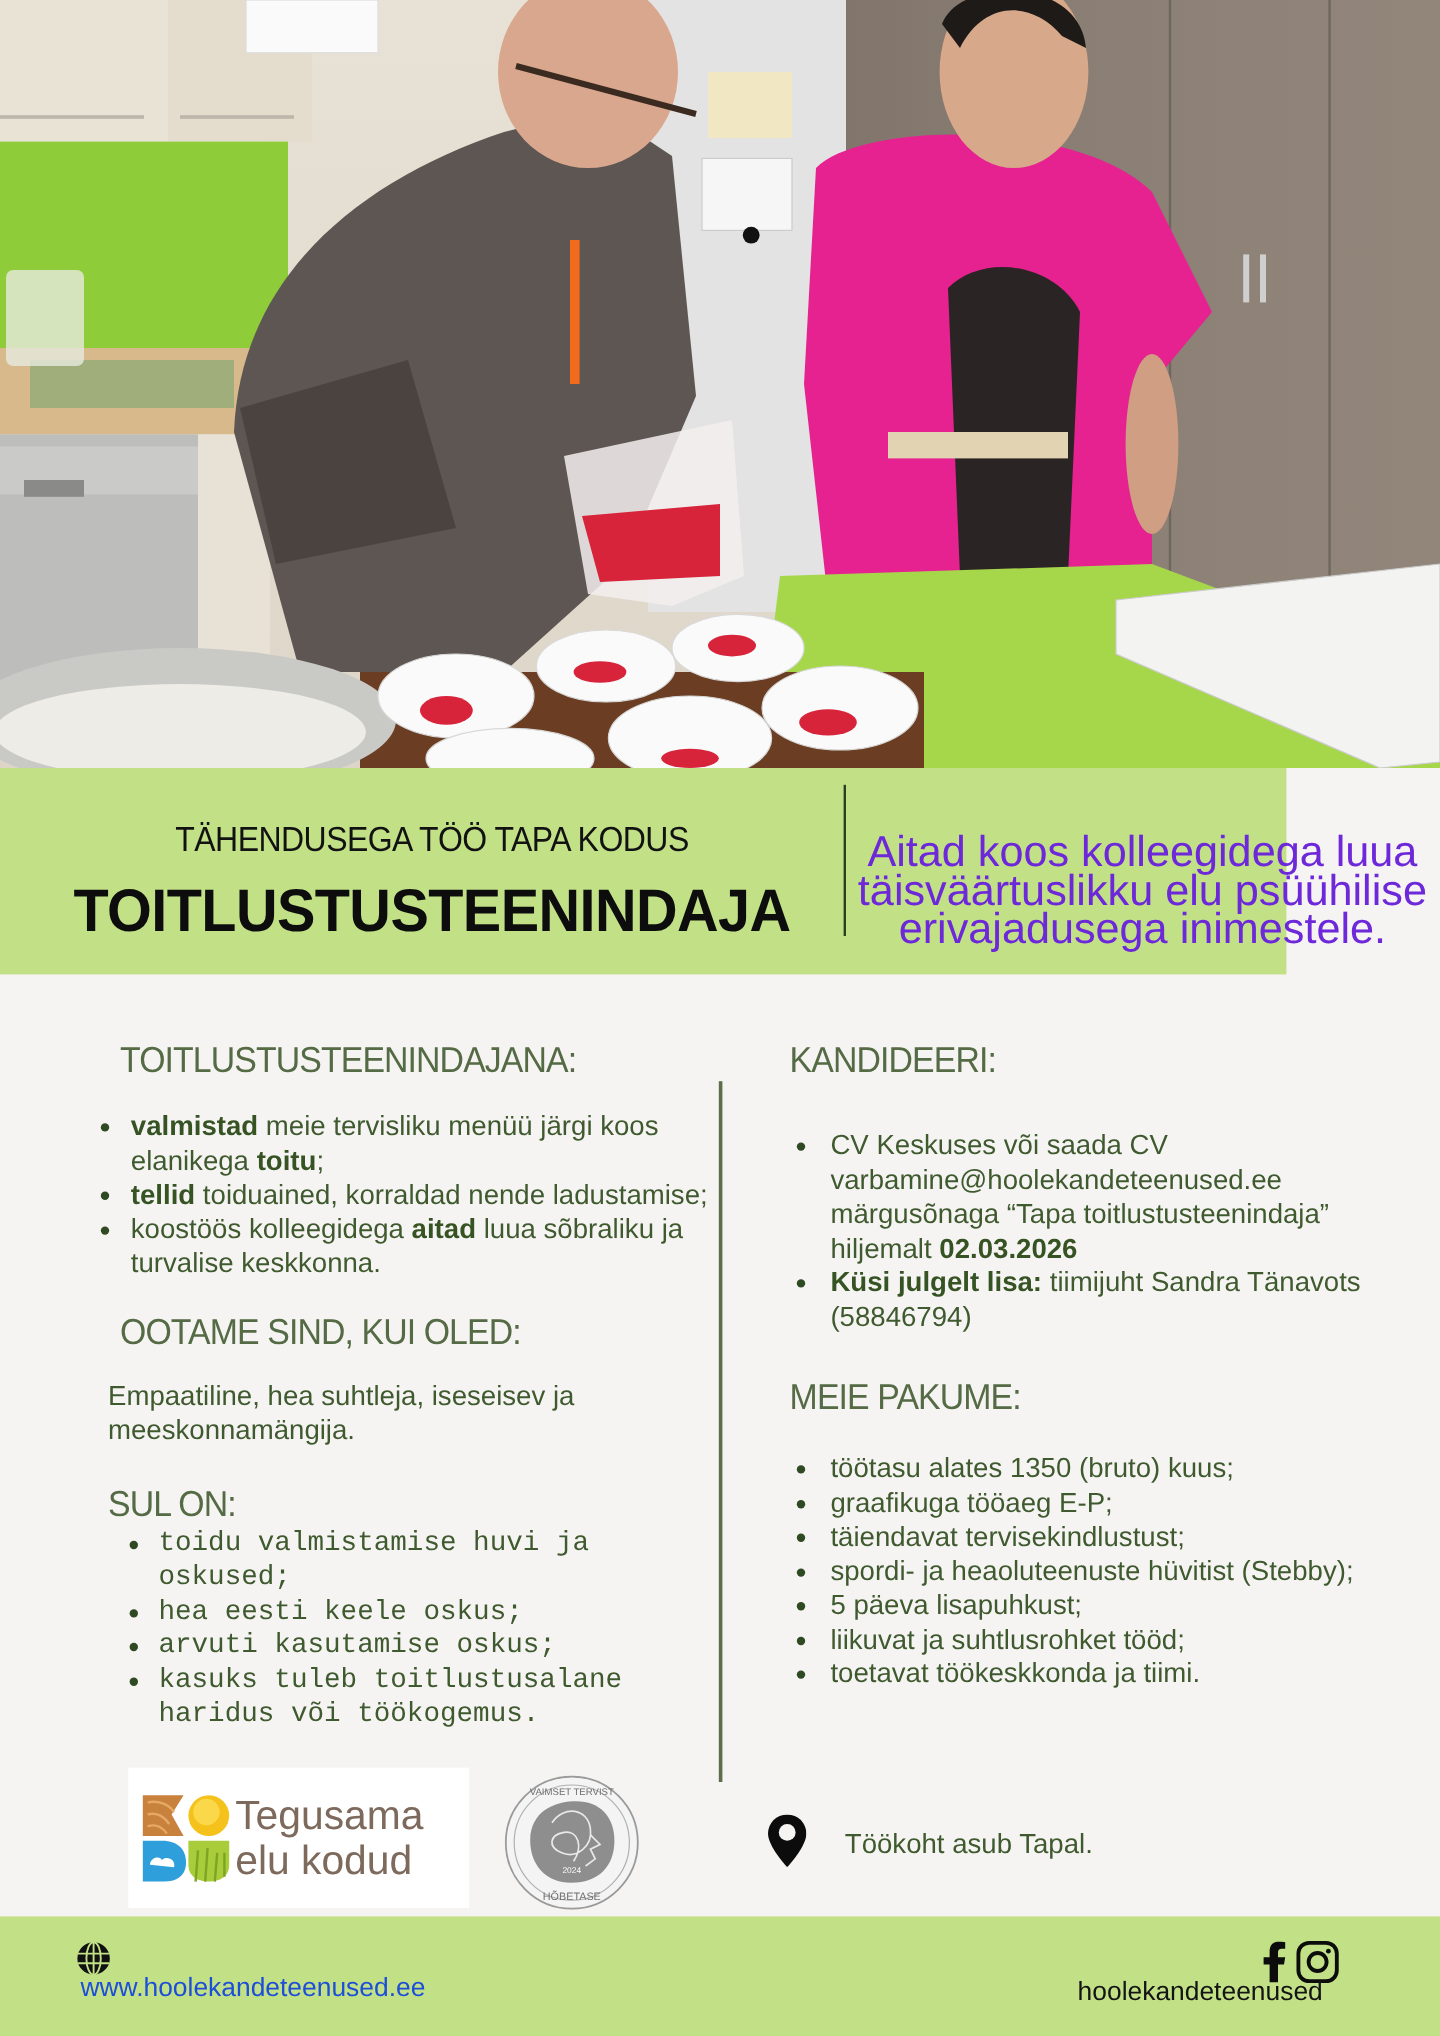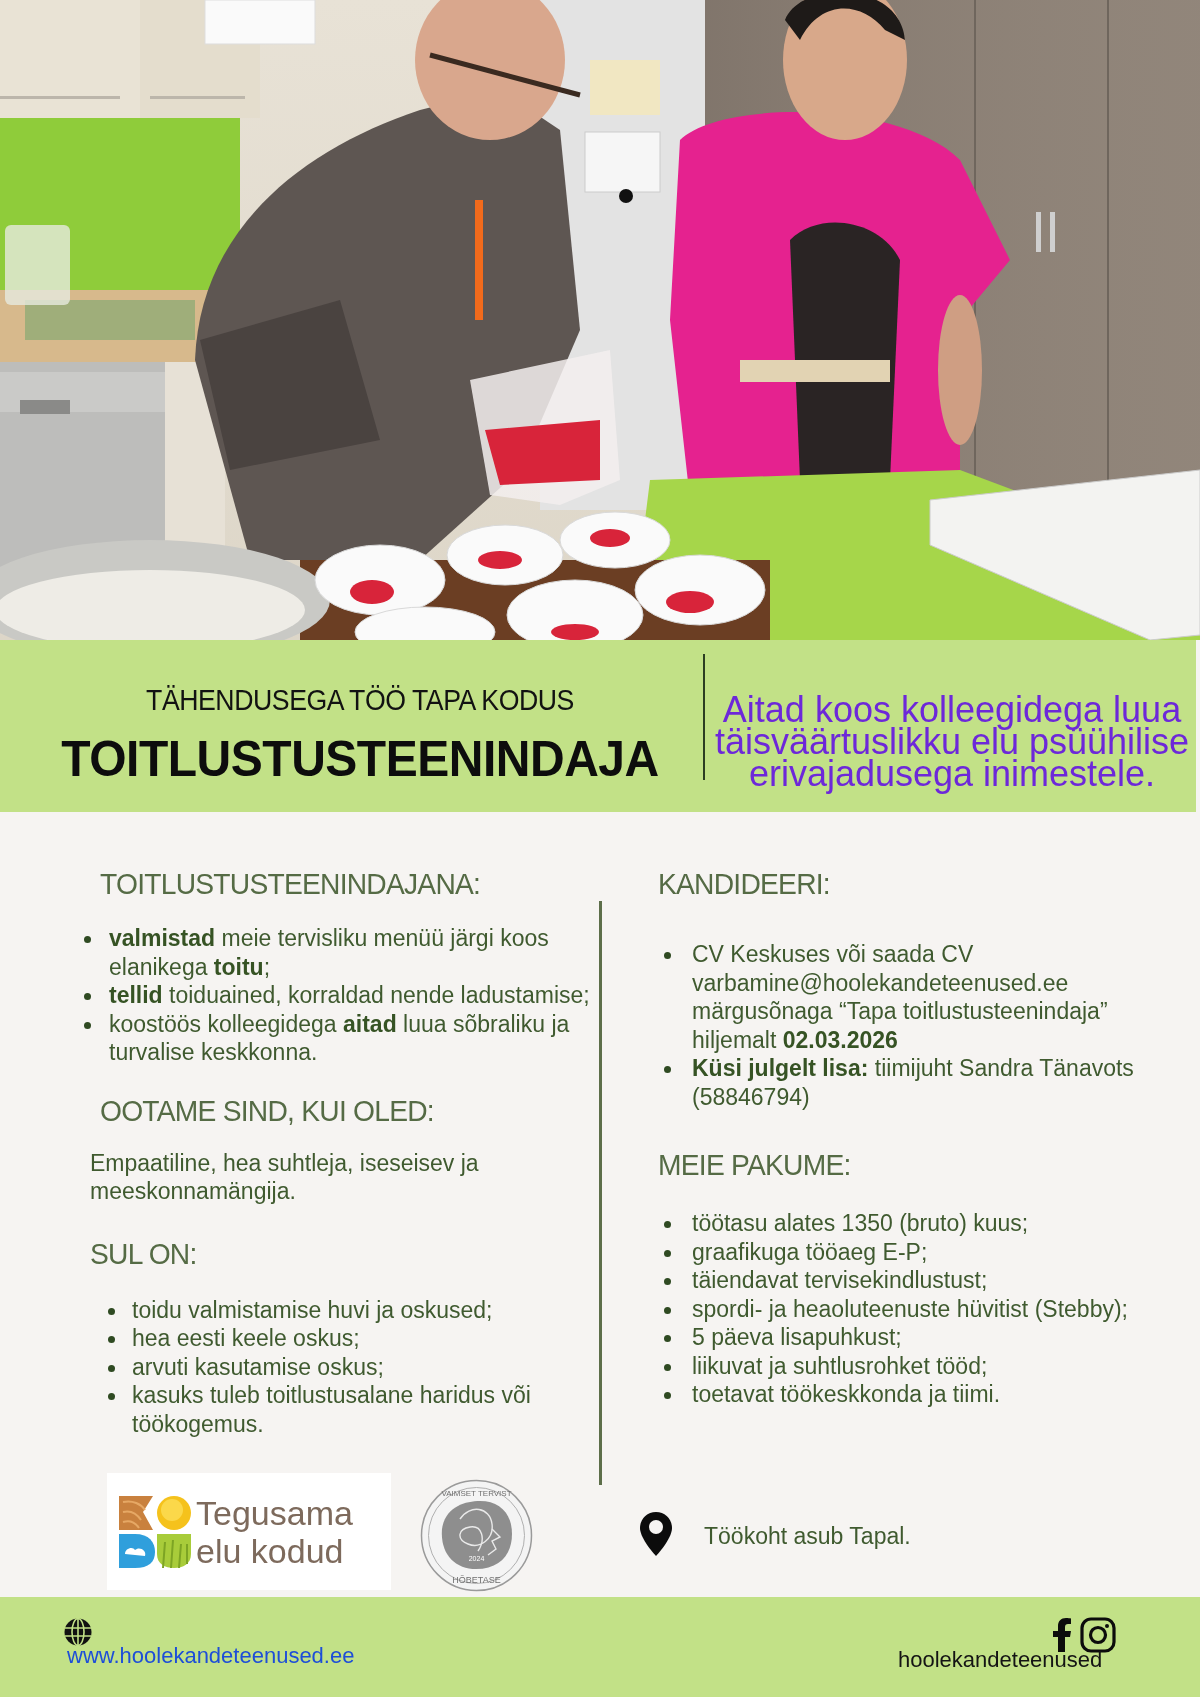--- a/index.html
+++ b/index.html
@@ -5,21 +5,21 @@
   * { box-sizing: border-box; margin: 0; padding: 0; }
   html, body { width: 1200px; height: 1697px; overflow: hidden; background: #f6f4f2; }
   body { font-family: "Liberation Sans", sans-serif; color: #3f5a2f; position: relative; }
 
   
   .photo { position: absolute; left: 0; top: 0; width: 1200px; height: 640px; overflow: hidden;
            background: linear-gradient(180deg, #e8e2d6 0%, #ddd6c8 100%); }
   .photo svg { display: block; }
 
   
-  .band { position: absolute; left: 0; top: 640px; width: 1196px; height: 172px; background: #c2e187; padding-left: 32px; }
+  .band { position: absolute; left: 0; top: 640px; width: 1072px; height: 172px; background: #c2e187; padding-left: 32px; }
   .band .left { position: absolute; left: 0; top: 0; width: 700px; height: 172px; text-align: center; }
   .band .kicker { position: absolute; left: 0; width: 720px; top: 44px; font-size: 29px; color: #121212;
                   letter-spacing: -0.5px; transform: scaleX(0.92); transform-origin: center; }
   .band .title { position: absolute; left: 0; width: 720px; top: 90px; font-size: 50px; font-weight: bold; color: #0d0d0d;
                  letter-spacing: -0.5px; transform: scaleX(0.96); transform-origin: center; }
   .band .divider { position: absolute; left: 703px; top: 14px; width: 2px; height: 126px; background: #2c3e22; }
   .band .tagline { position: absolute; left: 712px; top: 54px; width: 480px; text-align: center; font-size: 36px;
                    line-height: 32px; color: #6d28d9; }
 
   
@@ -35,21 +35,21 @@
   b { color: #365324; }
 
   .sec1 h2 { margin-left: 10px; }
   .sec1 ul { margin-top: 22px; padding-left: 0; }
   .sec1 li { padding-left: 25px; margin-left: -6px; }
   .sec2 { margin-top: 26px; }
   .sec2 h2 { margin-left: 10px; }
   .sec2 p { margin-top: 20px; font-size: 23px; line-height: 28.5px; }
   .sec3 { margin-top: 30px; }
   .sec3 h2 { margin-left: 0; }
-  .sec3 ul { margin-top: 24px; margin-left: 18px; }
+  .sec3 ul { margin-left: 18px; font-family: Liberation Mono, monospace; }
 
   .col-right .sec-a h2 { margin-left: 0; }
   .col-right .sec-a ul { margin-top: 38px; margin-left: 6px; }
   .col-right li { padding-left: 28px; }
   .col-right .sec-b { margin-top: 36px; }
   .col-right .sec-b ul { margin-top: 26px; margin-left: 6px; }
 
   
   .logo-box { position: absolute; left: 107px; top: 1473px; width: 284px; height: 117px; background: #ffffff;
               display: flex; align-items: center; }

